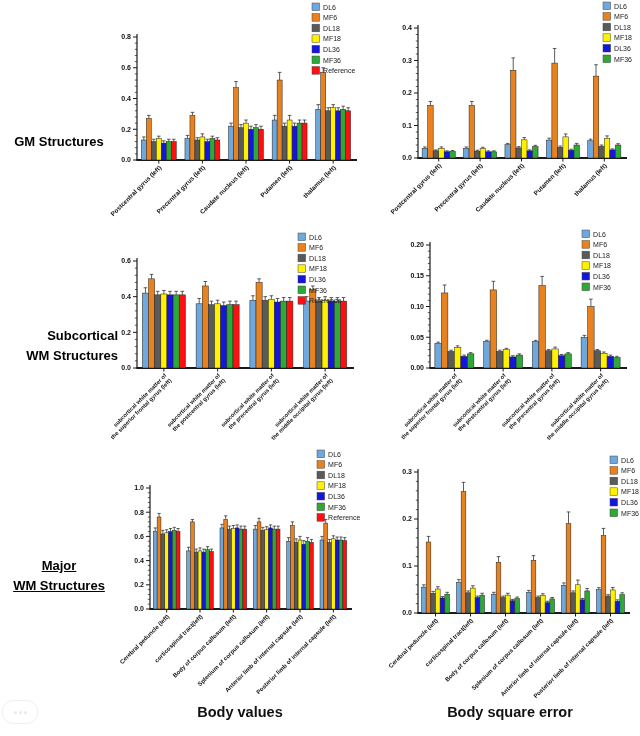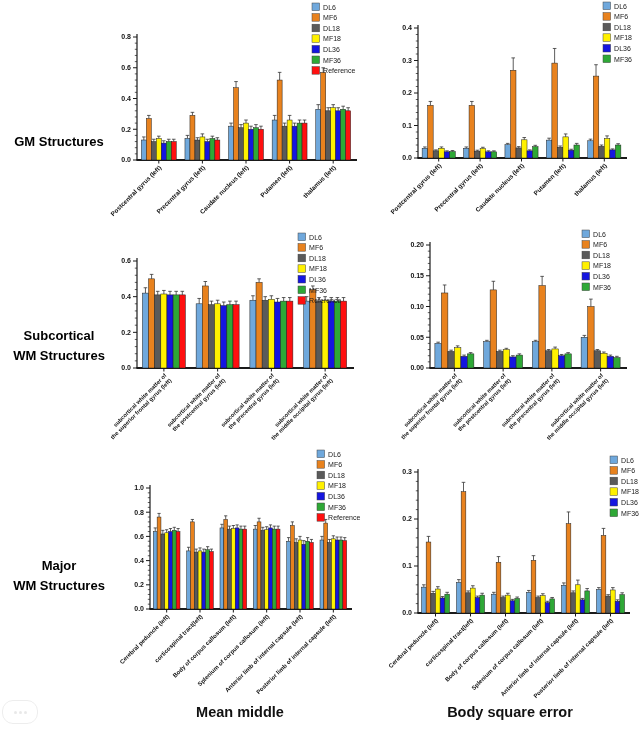--- a/index.html
+++ b/index.html
@@ -14,25 +14,25 @@
              border:1px solid #e4e4e4;border-radius:11px;opacity:.65;
              display:flex;align-items:center;justify-content:center;gap:2px;}
   .watermark i{width:3px;height:3px;border-radius:50%;background:#ddd;}
 </style>
 </head>
 <body>
 
 <div class="rowlab" style="top:132px;">
   <div>GM Structures</div>
 </div>
-<div class="rowlab" style="top:326px;">
+<div class="rowlab" style="top:326px;text-align:right;">
   <div>Subcortical</div>
   <div>WM Structures</div>
 </div>
-<div class="rowlab" style="top:556px;">
+<div class="rowlab" style="top:556px;text-decoration:underline;">
   <div>Major</div>
   <div>WM Structures</div>
 </div>
 
 <div class="chart" style="left:90px;top:0;width:300px;height:228px"><svg width="300" height="228" viewBox="0 0 300 228">
       <g>
         <line x1="47" y1="34" x2="47" y2="160" stroke="#1A1A1A" stroke-width="1.2"></line>
         <line x1="46.4" y1="160" x2="267" y2="160" stroke="#1A1A1A" stroke-width="1.8"></line>
         <line x1="43" y1="160" x2="47" y2="160" stroke="#1A1A1A" stroke-width="1"></line>
         <text x="41" y="162.4" text-anchor="end" font-size="7" font-weight="bold" fill="#111">0.0</text>
@@ -1017,20 +1017,20 @@
         <text x="261.1" y="43.800000000000004" font-size="7" fill="#1a1a1a">DL18</text>
         <rect x="250" y="47.8" width="7.6" height="7.6" fill="#FFF100" stroke="#444" stroke-width="0.5"></rect>
         <text x="261.1" y="54.4" font-size="7" fill="#1a1a1a">MF18</text>
         <rect x="250" y="58.4" width="7.6" height="7.6" fill="#1515E0" stroke="#444" stroke-width="0.5"></rect>
         <text x="261.1" y="65" font-size="7" fill="#1a1a1a">DL36</text>
         <rect x="250" y="69" width="7.6" height="7.6" fill="#2EA836" stroke="#444" stroke-width="0.5"></rect>
         <text x="261.1" y="75.6" font-size="7" fill="#1a1a1a">MF36</text>
       </g>
     </svg></div>
 
-<div class="caption" style="left:90px;width:300px;top:704px;">Mean middle</div>
+<div class="caption" style="left:90px;width:300px;top:704px;">Body values</div>
 <div class="caption" style="left:380px;width:260px;top:704px;">Body square error</div>
 
 <div class="watermark">
     <i></i>
     <i></i>
     <i></i>
   </div>
 
 </body></html>

